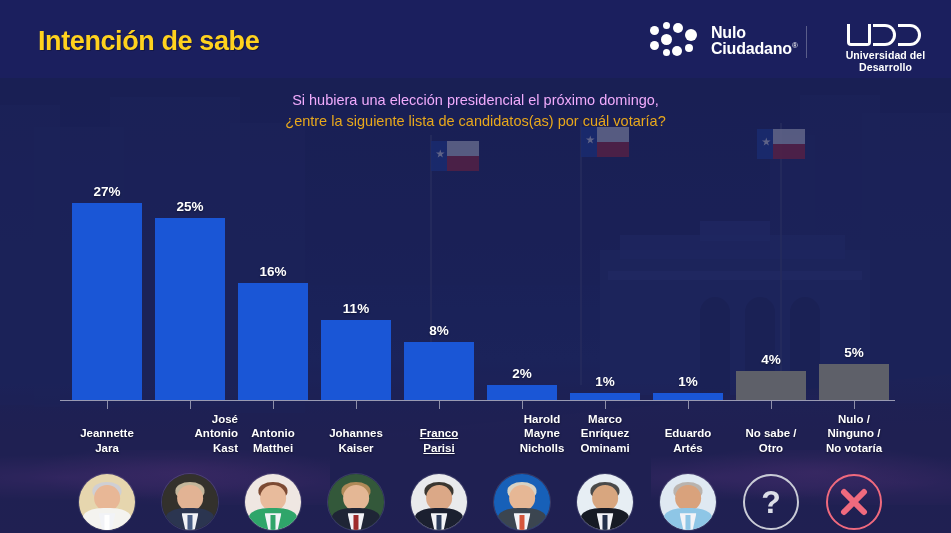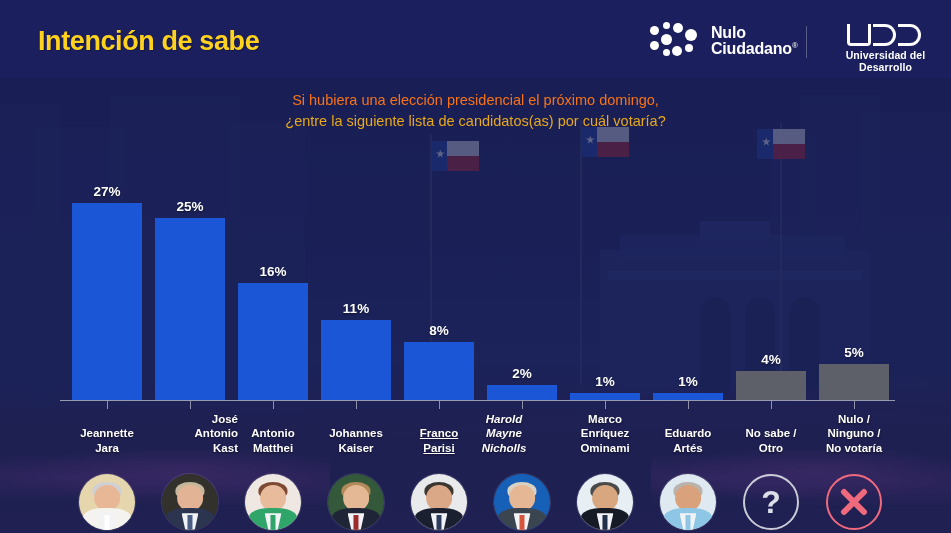--- a/index.html
+++ b/index.html
@@ -155,21 +155,21 @@
   #logo-divider {
     position:absolute; left:806px; top:26px; width:1px; height:32px;
     background:rgba(255,255,255,.28);
   }
 
   
   #question {
     position:absolute; left:0; top:90px; width:951px;
     text-align:center; z-index:4; line-height:1.42;
   }
-  #question .l1 { color:#f97316; font-size:14.5px; }
+  #question .l1 { color:#f0abfc; font-size:14.5px; }
   #question .l2 { color:#e8a81c; font-size:14.5px; }
 
   
   #chart {
     position:absolute; left:0; top:0; width:951px; height:533px; z-index:3;
   }
   .bar-col {
     position:absolute; bottom:133px; width:70px;
     display:flex; flex-direction:column; align-items:center;
     justify-content:flex-end;
@@ -415,21 +415,21 @@
         <div class="head" style="background:#dba887"></div>
         <div class="body" style="background:#1b2030"></div>
         <div class="shirt"></div>
         <div class="tie" style="background:#2c3c5c"></div>
       </div>
       <div class="bar-col" style="left: 487px;">
         <div class="bar-value">2%</div>
         <div class="bar" style="height: 14.6px; background: rgb(26, 86, 214);"></div>
       </div>
       <div class="tick" style="left: 522px;"></div>
-      <div class="bar-label" style="left: 456px; font-style: italic;">
+      <div class="bar-label" style="left: 494px;">
         <div>Harold</div>
         <div>Mayne</div>
         <div>Nicholls</div>
       </div>
       <div class="avatar" style="left: 494px;">
         <div class="face" style="background:#1760b8"></div>
         <div class="hair" style="background:#d8d2c4"></div>
         <div class="head" style="background:#e6b795"></div>
         <div class="body" style="background:#3b4550"></div>
         <div class="shirt"></div>

